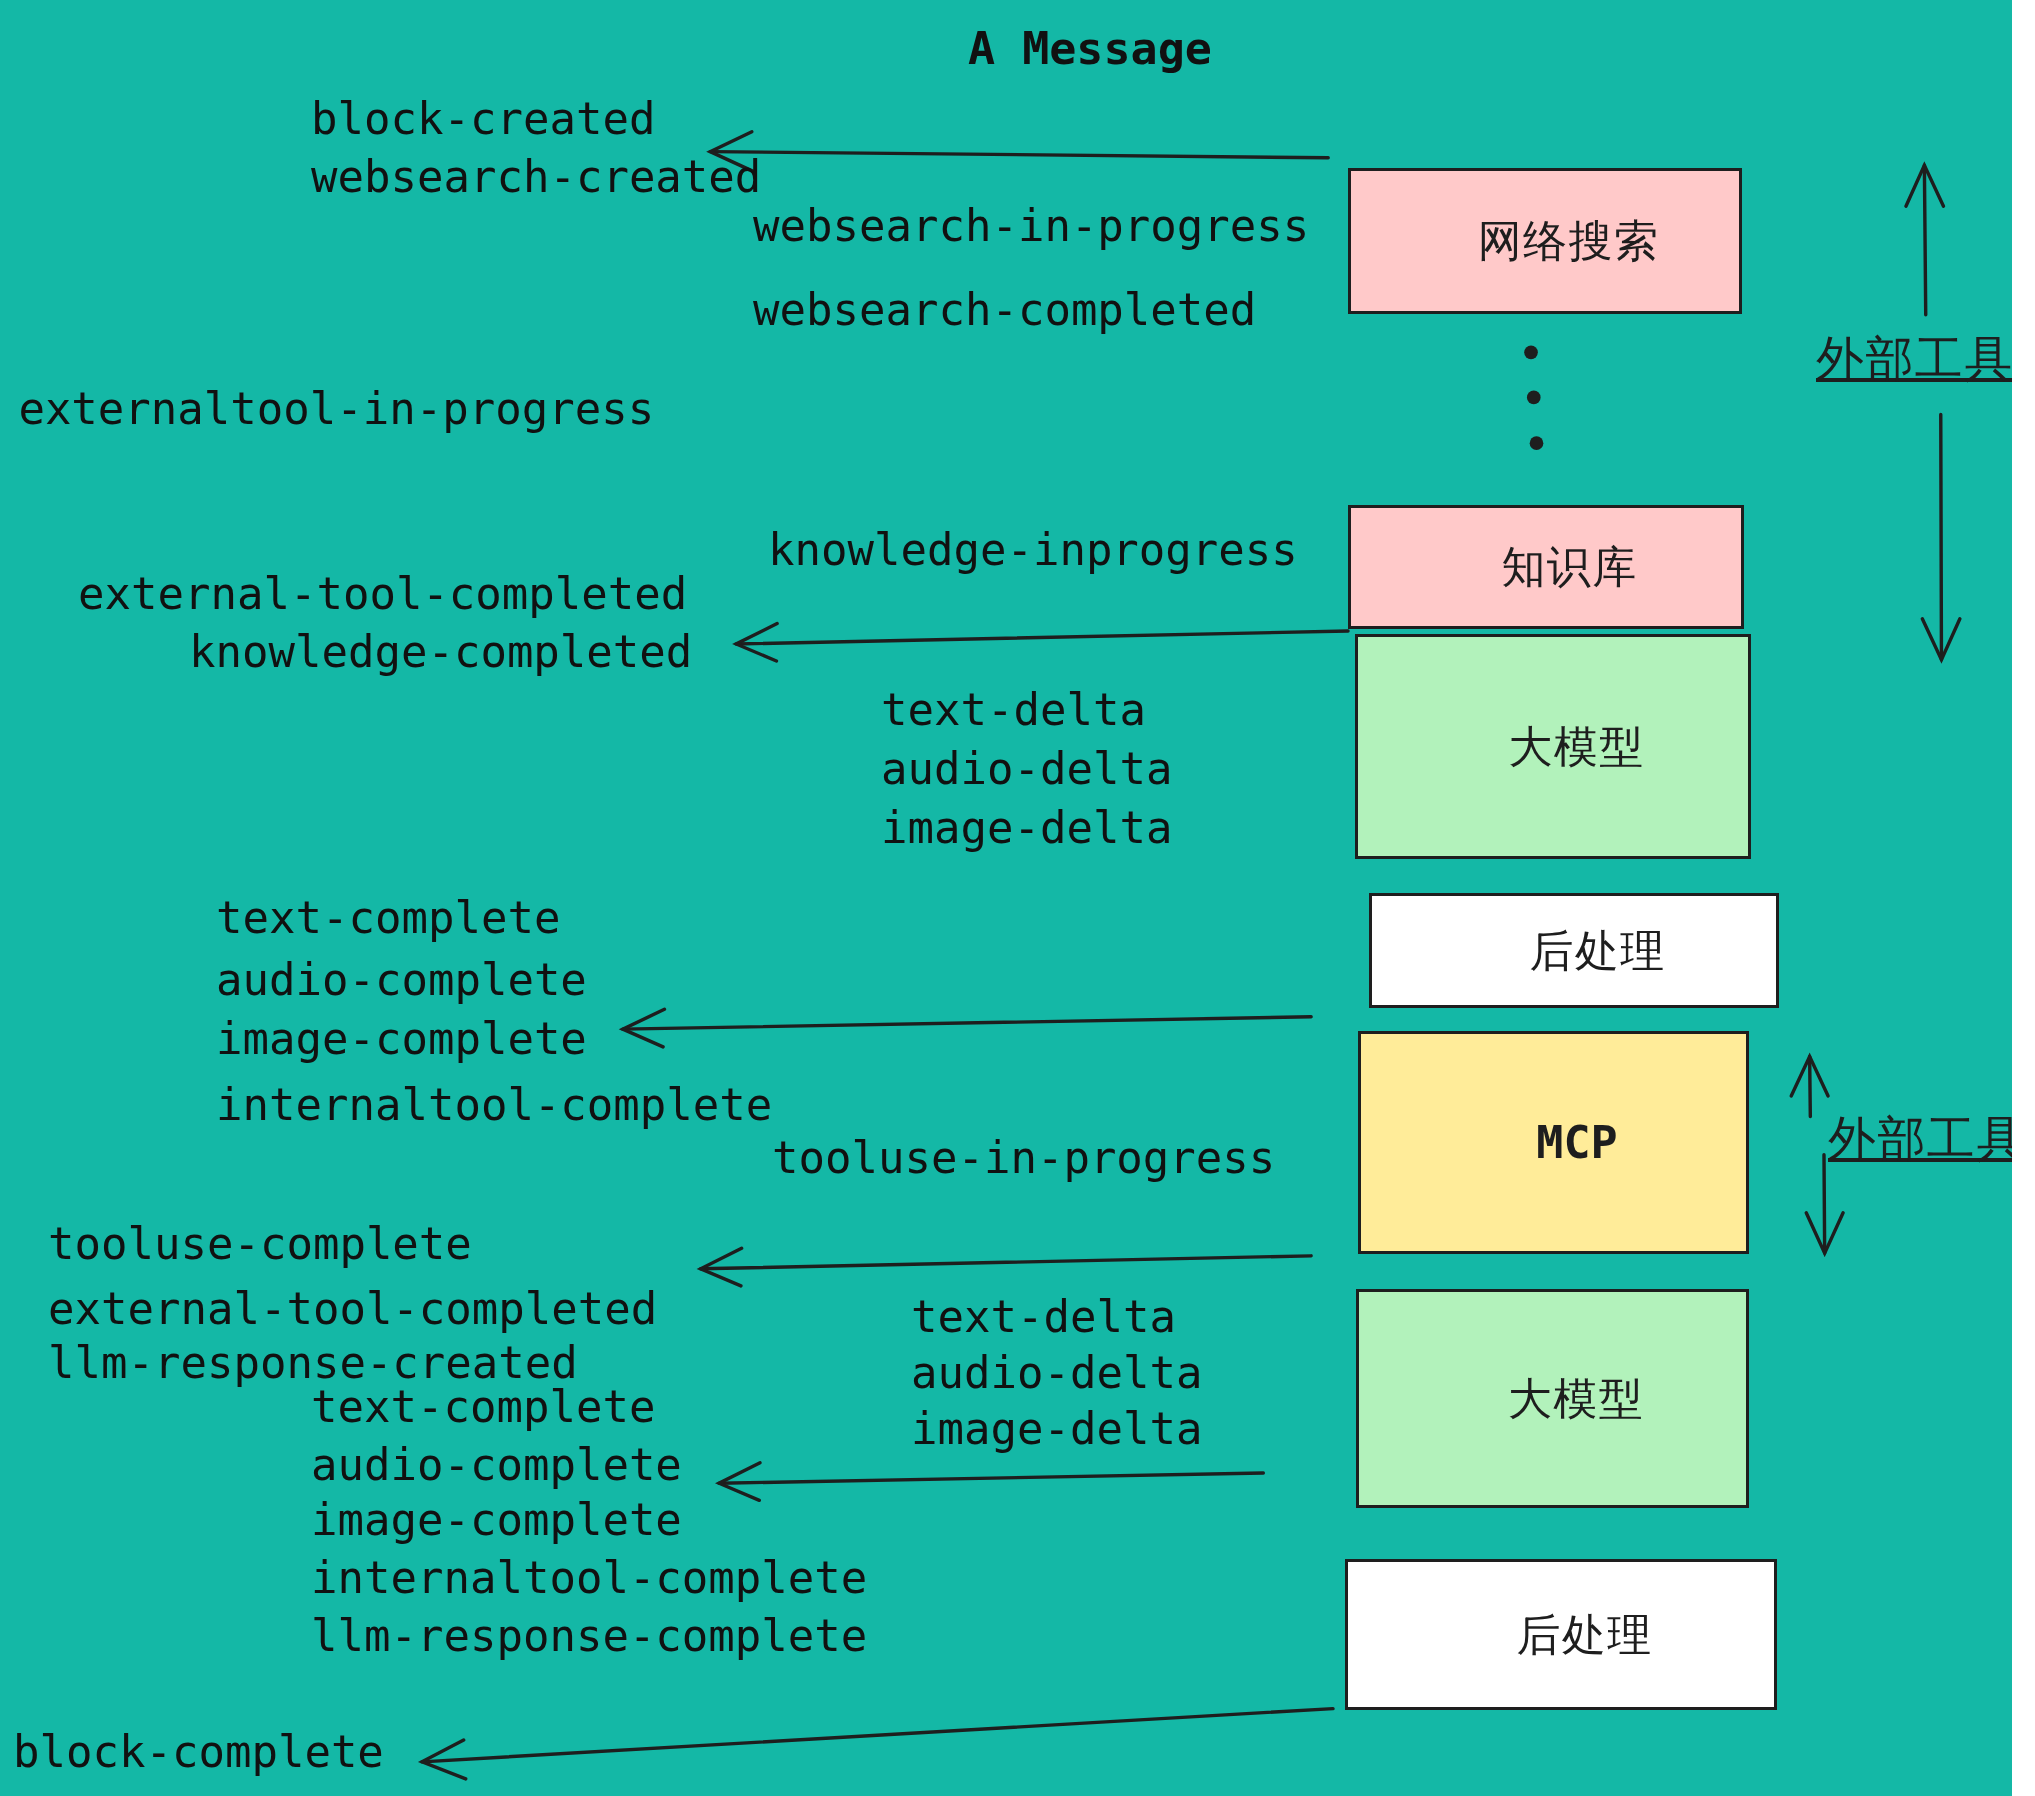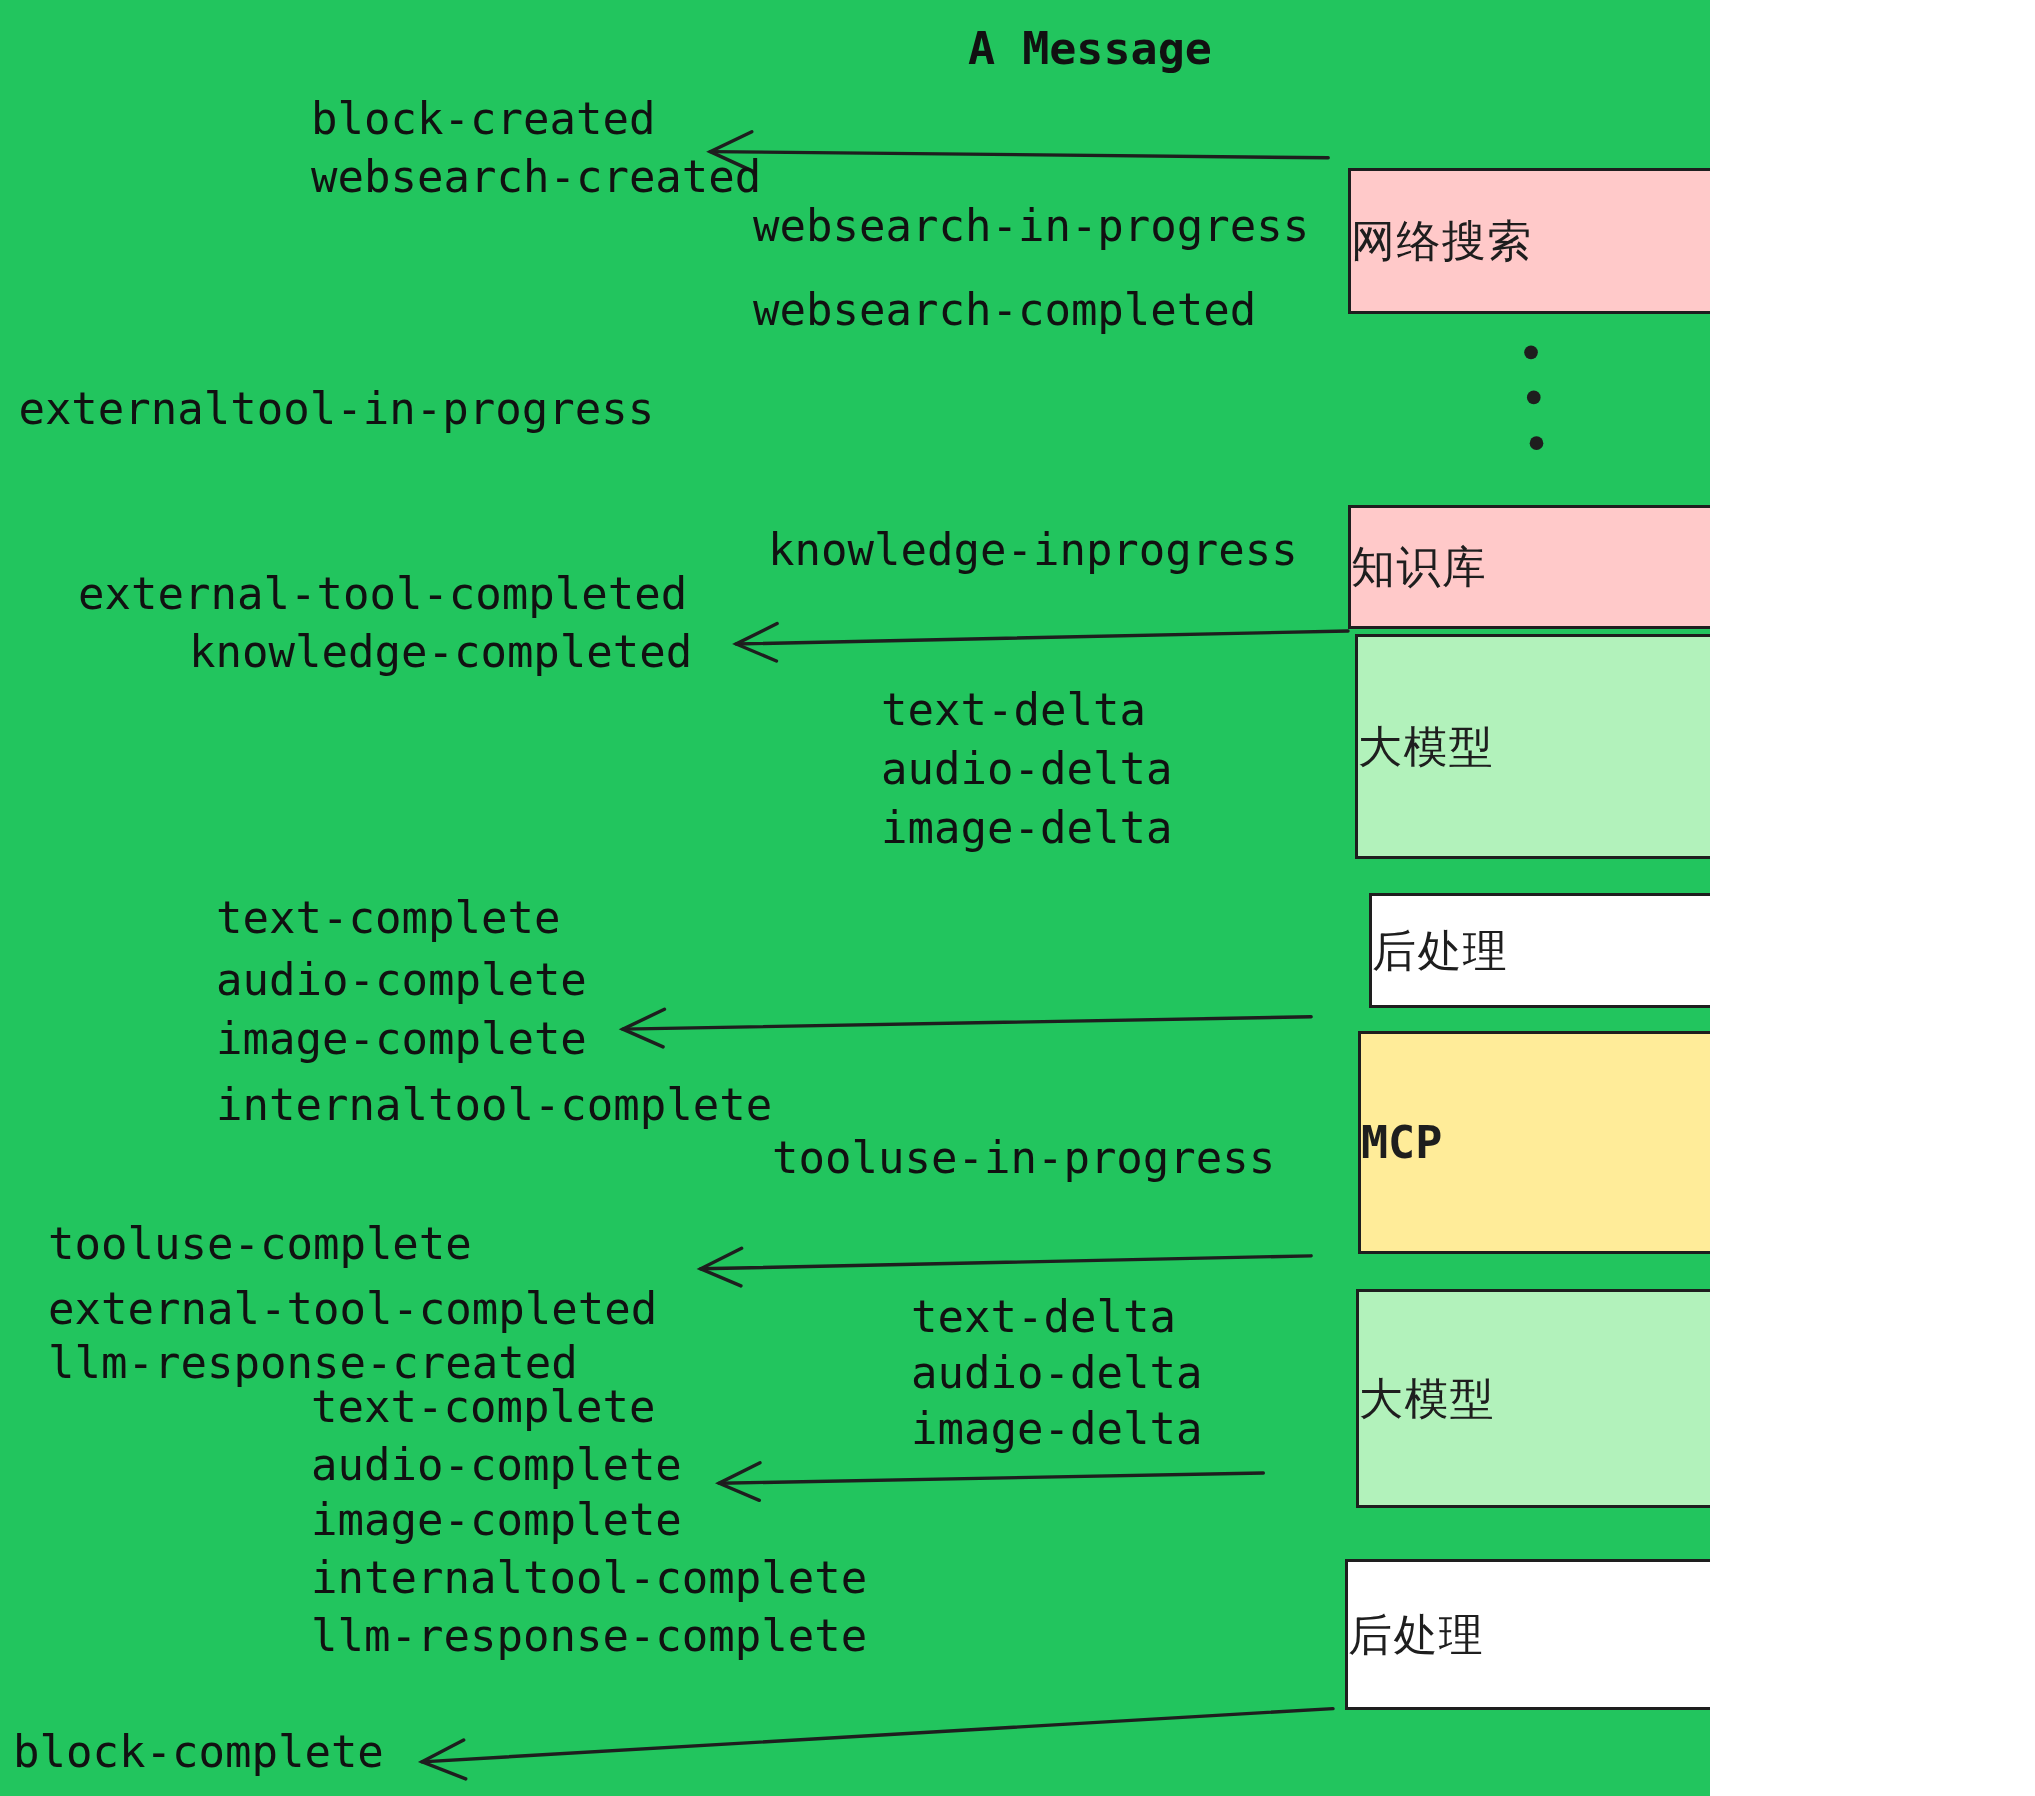--- a/index.html
+++ b/index.html
@@ -1,20 +1,20 @@
 <!DOCTYPE html>
 <html style="font-size:11px"><head>
 <meta charset="utf-8">
 <style>
   html,body{margin:0;padding:0;background:#ffffff;}
   .canvas{
     position:relative;
-    width:1710px;
+    width:2012px;
     height:1796px;
-    background:#22c55e;
+    background:#14b8a6;
     overflow:hidden;
     font-family:"DejaVu Sans Mono","Liberation Mono",monospace;
     color:#1e1e1e;
   }
   .ev{
     position:absolute;
     font:44px/1 "DejaVu Sans Mono","Liberation Mono",monospace;
     color:#111111;
     white-space:nowrap;
     text-align:center;
@@ -24,22 +24,23 @@
     font:45px/1 "DejaVu Sans Mono","Liberation Mono",monospace;
     font-weight:600;
     color:#111111;
     white-space:nowrap;
   }
   .box{
     position:absolute;
     border:3.4px solid #1e1e1e;
     display:flex;
     align-items:center;
-    justify-content:flex-start;
+    justify-content:center;
     box-sizing:border-box;
+    padding-left:47px;
   }
   .box .lbl{
     font:44px/1 "Liberation Sans","DejaVu Sans",sans-serif;
     color:#1e1e1e;
     letter-spacing:1.4px;
     white-space:nowrap;
   }
   .box .lbl.mono{
     font:bold 45px/1 "DejaVu Sans Mono","Liberation Mono",monospace;
     letter-spacing:0;

